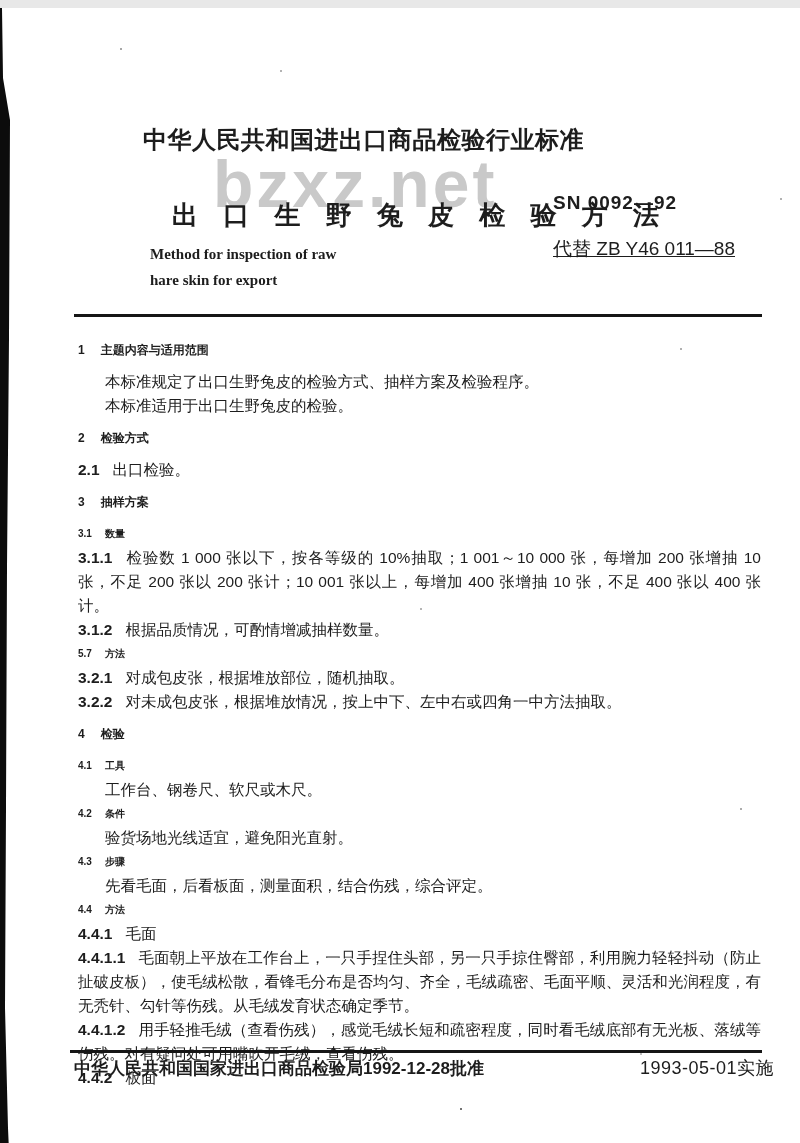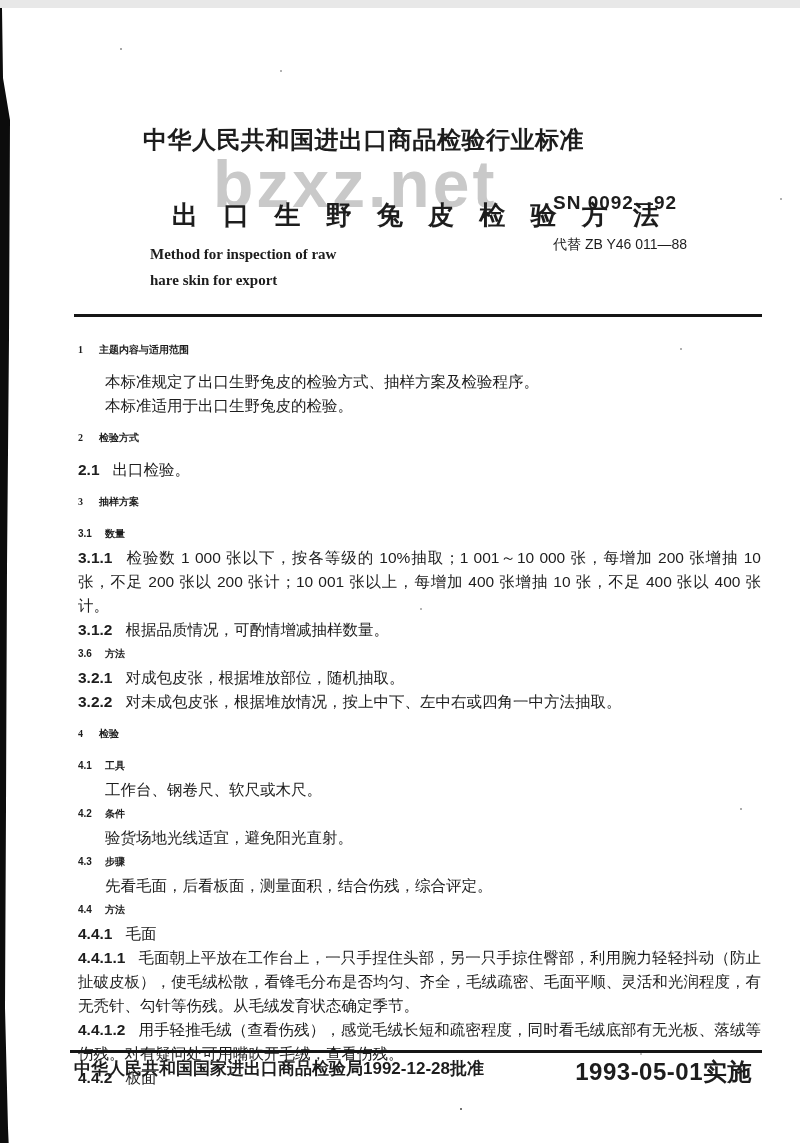--- a/index.html
+++ b/index.html
@@ -45,53 +45,53 @@
   .title-cn{
     position:absolute;left:172px;top:190px;
     font-size:26px;font-weight:bold;letter-spacing:9px;white-space:nowrap;
   }
   .std-no{
     position:absolute;left:553px;top:184px;
     font-size:19px;font-weight:bold;letter-spacing:1px;white-space:nowrap;text-align:right;
   }
   .replaces{
     position:absolute;left:553px;top:228px;
-    font-size:14px;white-space:nowrap;
+    font-size:19px;white-space:nowrap;text-decoration:underline;
   }
   .title-en{
     position:absolute;left:150px;top:233px;width:310px;
     font-family:"Liberation Serif","DejaVu Serif",serif;
     font-weight:bold;font-size:15px;line-height:26px;
   }
   .rule-top{
     position:absolute;left:74px;top:306px;width:688px;height:3px;
     background:var(--rule);
   }
   .rule-bottom{
     position:absolute;left:70px;top:1042px;width:692px;height:3px;
     background:var(--rule);
   }
   .doc-body{
     position:absolute;left:78px;top:322px;width:683px;
     font-size:15.5px;line-height:24px;
     text-align:justify;
   }
   .blk{margin:0;}
-  .blk.h1{font-weight:bold;font-size:10px;margin:8px 0;font-family:Liberation Serif, serif;}
+  .blk.h1{font-weight:bold;font-size:12px;margin:8px 0;}
   .blk.h2{font-weight:bold;font-size:10px;}
   .blk.para{padding-left:27px;}
   .num{font-weight:bold;margin-right:13px;white-space:nowrap;}
   .blk.h1 .num{margin-right:16px;}
   .footer-left{
     position:absolute;left:74px;top:1049px;
     font-size:17px;font-weight:bold;white-space:nowrap;
   }
   .footer-right{
-    position:absolute;right:48px;top:1048px;
-    font-size:24px;font-weight:bold;letter-spacing:0.5px;white-space:nowrap;
+    position:absolute;right:26px;top:1048px;
+    font-size:18px;font-weight:normal;letter-spacing:0.5px;white-space:nowrap;
   }
 </style>
 </head>
 <body>
 
 <div class="page">
 
   <div class="scan-edge"></div>
   <div class="noise"></div>
 
@@ -115,21 +115,21 @@
   <div class="doc-body">
       <div class="blk h1"><span class="num">1</span><span class="txt">主题内容与适用范围</span></div>
       <div class="blk para"><span class="txt">本标准规定了出口生野兔皮的检验方式、抽样方案及检验程序。</span></div>
       <div class="blk para"><span class="txt">本标准适用于出口生野兔皮的检验。</span></div>
       <div class="blk h1"><span class="num">2</span><span class="txt">检验方式</span></div>
       <div class="blk clause"><span class="num">2.1</span><span class="txt">出口检验。</span></div>
       <div class="blk h1"><span class="num">3</span><span class="txt">抽样方案</span></div>
       <div class="blk h2"><span class="num">3.1</span><span class="txt">数量</span></div>
       <div class="blk clause"><span class="num">3.1.1</span><span class="txt">检验数 1 000 张以下，按各等级的 10%抽取；1 001～10 000 张，每增加 200 张增抽 10 张，不足 200 张以 200 张计；10 001 张以上，每增加 400 张增抽 10 张，不足 400 张以 400 张计。</span></div>
       <div class="blk clause"><span class="num">3.1.2</span><span class="txt">根据品质情况，可酌情增减抽样数量。</span></div>
-      <div class="blk h2"><span class="num">3.6</span><span class="txt">方法</span></div>
+      <div class="blk h2"><span class="num">5.7</span><span class="txt">方法</span></div>
       <div class="blk clause"><span class="num">3.2.1</span><span class="txt">对成包皮张，根据堆放部位，随机抽取。</span></div>
       <div class="blk clause"><span class="num">3.2.2</span><span class="txt">对未成包皮张，根据堆放情况，按上中下、左中右或四角一中方法抽取。</span></div>
       <div class="blk h1"><span class="num">4</span><span class="txt">检验</span></div>
       <div class="blk h2"><span class="num">4.1</span><span class="txt">工具</span></div>
       <div class="blk para"><span class="txt">工作台、钢卷尺、软尺或木尺。</span></div>
       <div class="blk h2"><span class="num">4.2</span><span class="txt">条件</span></div>
       <div class="blk para"><span class="txt">验货场地光线适宜，避免阳光直射。</span></div>
       <div class="blk h2"><span class="num">4.3</span><span class="txt">步骤</span></div>
       <div class="blk para"><span class="txt">先看毛面，后看板面，测量面积，结合伤残，综合评定。</span></div>
       <div class="blk h2"><span class="num">4.4</span><span class="txt">方法</span></div>

